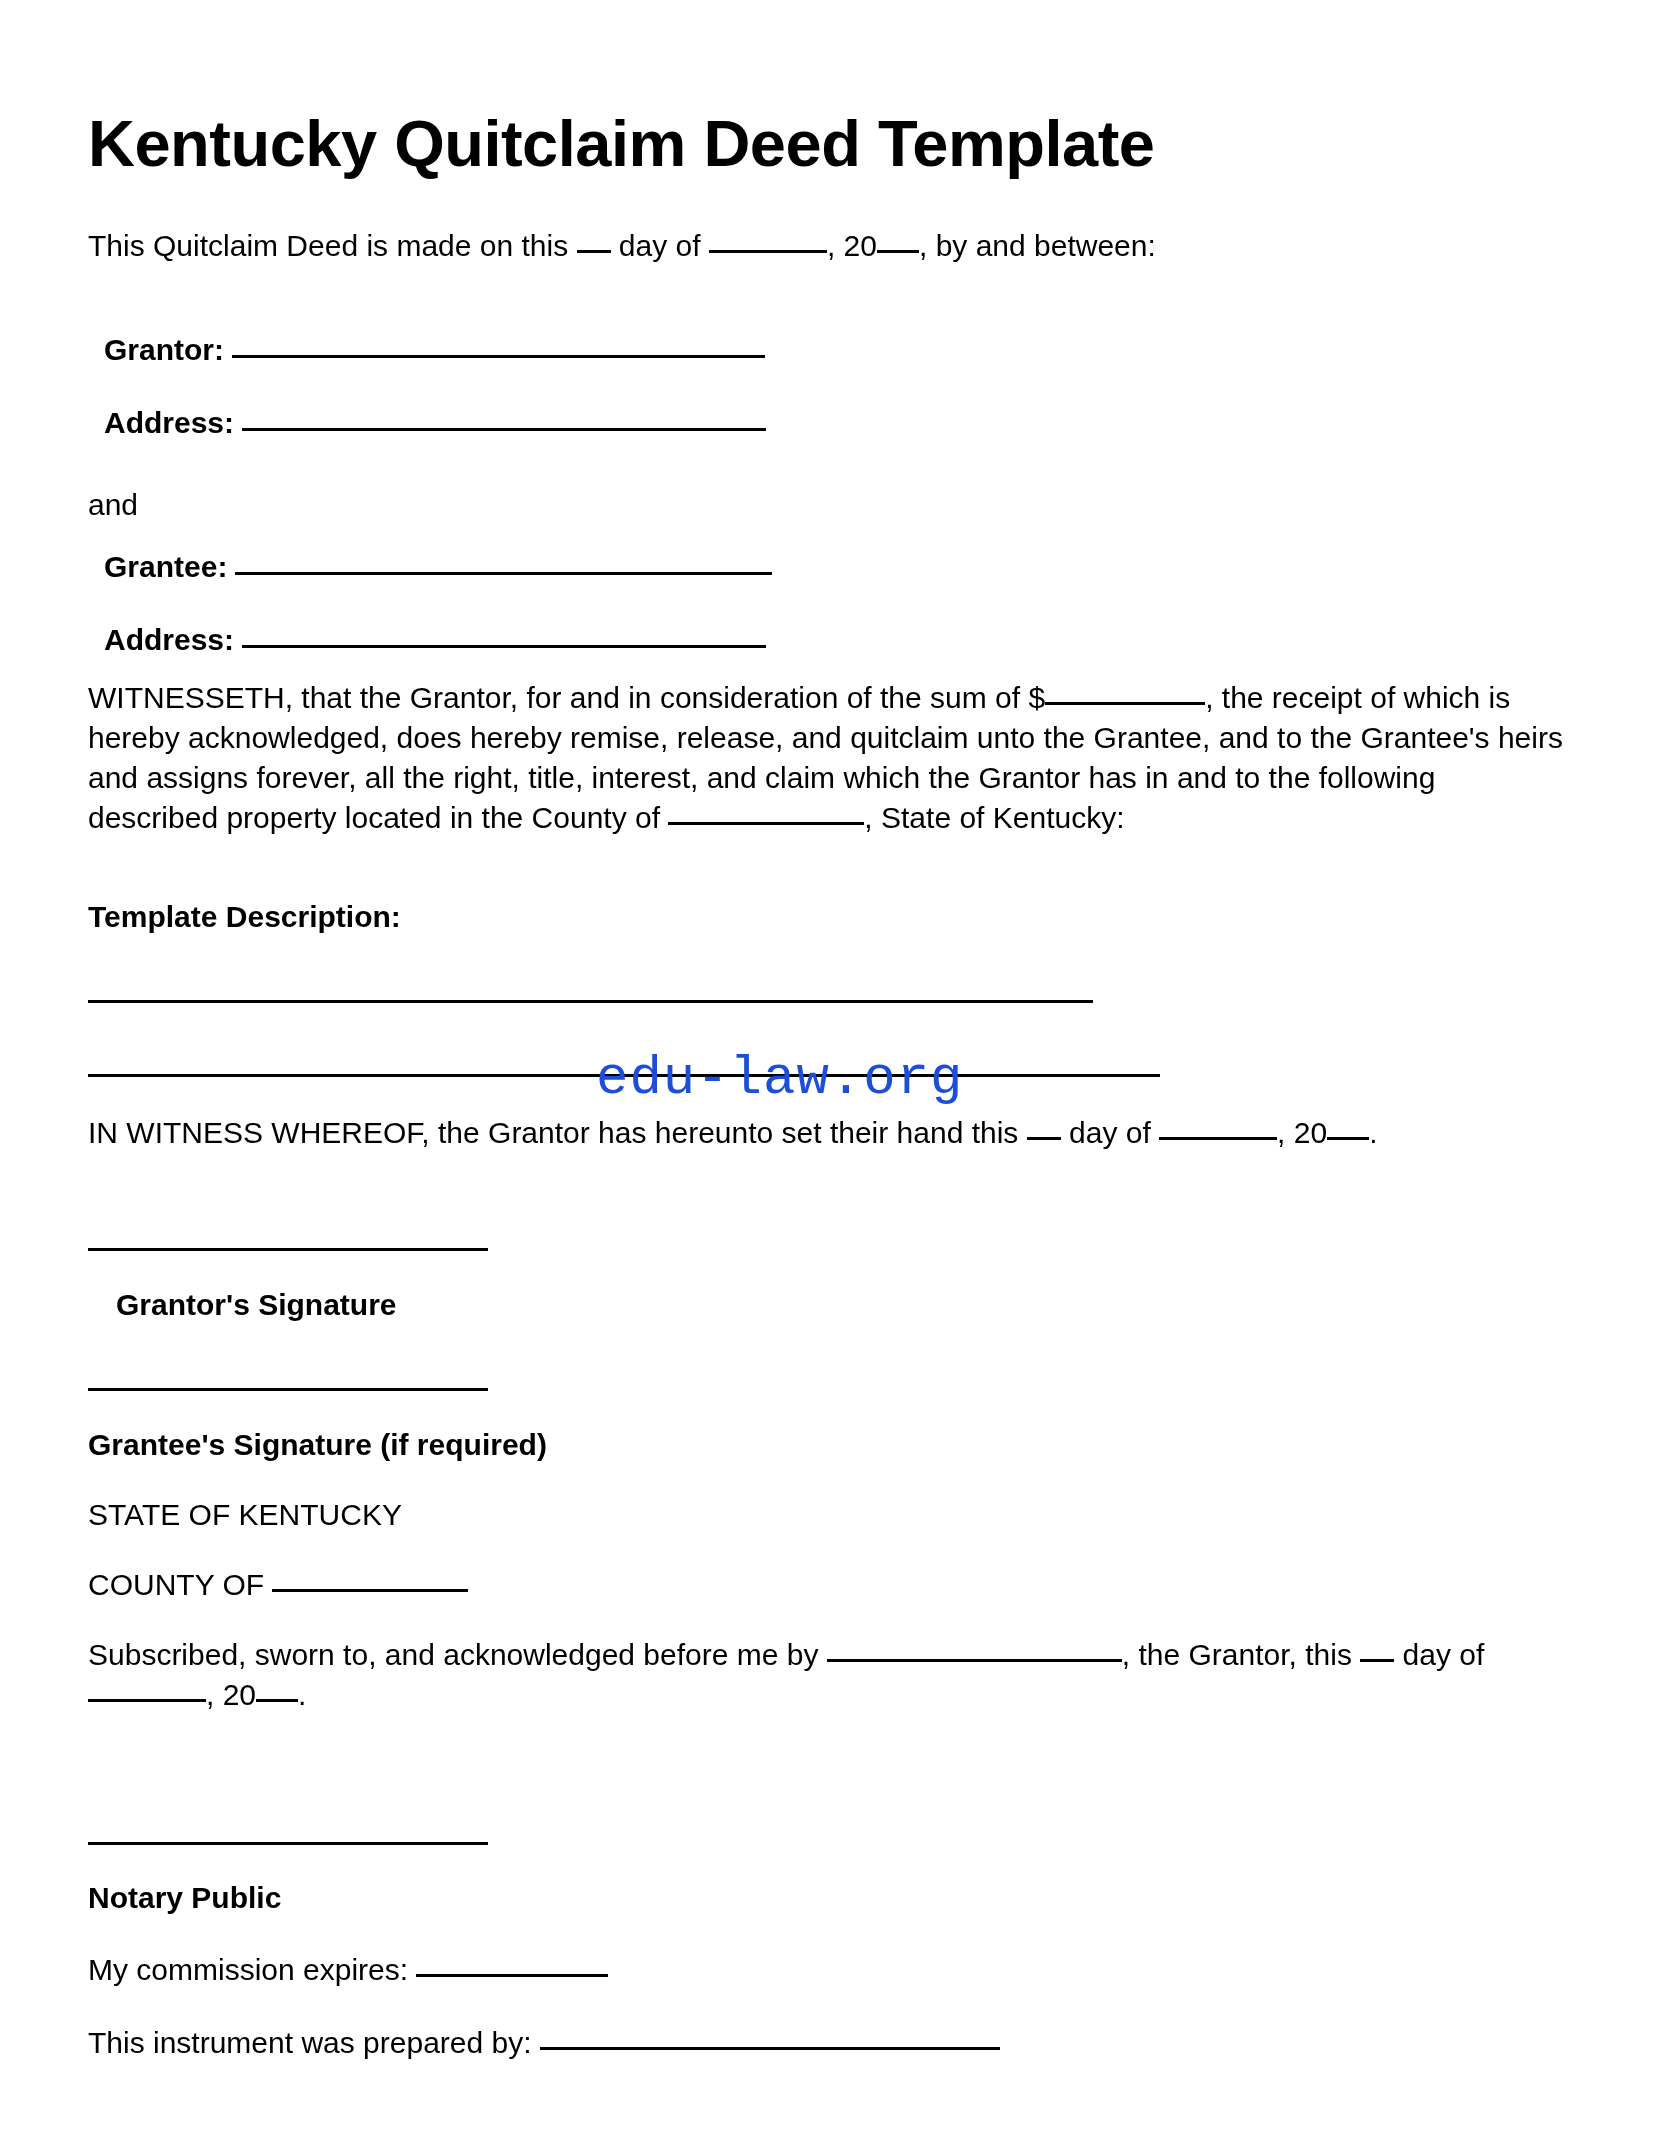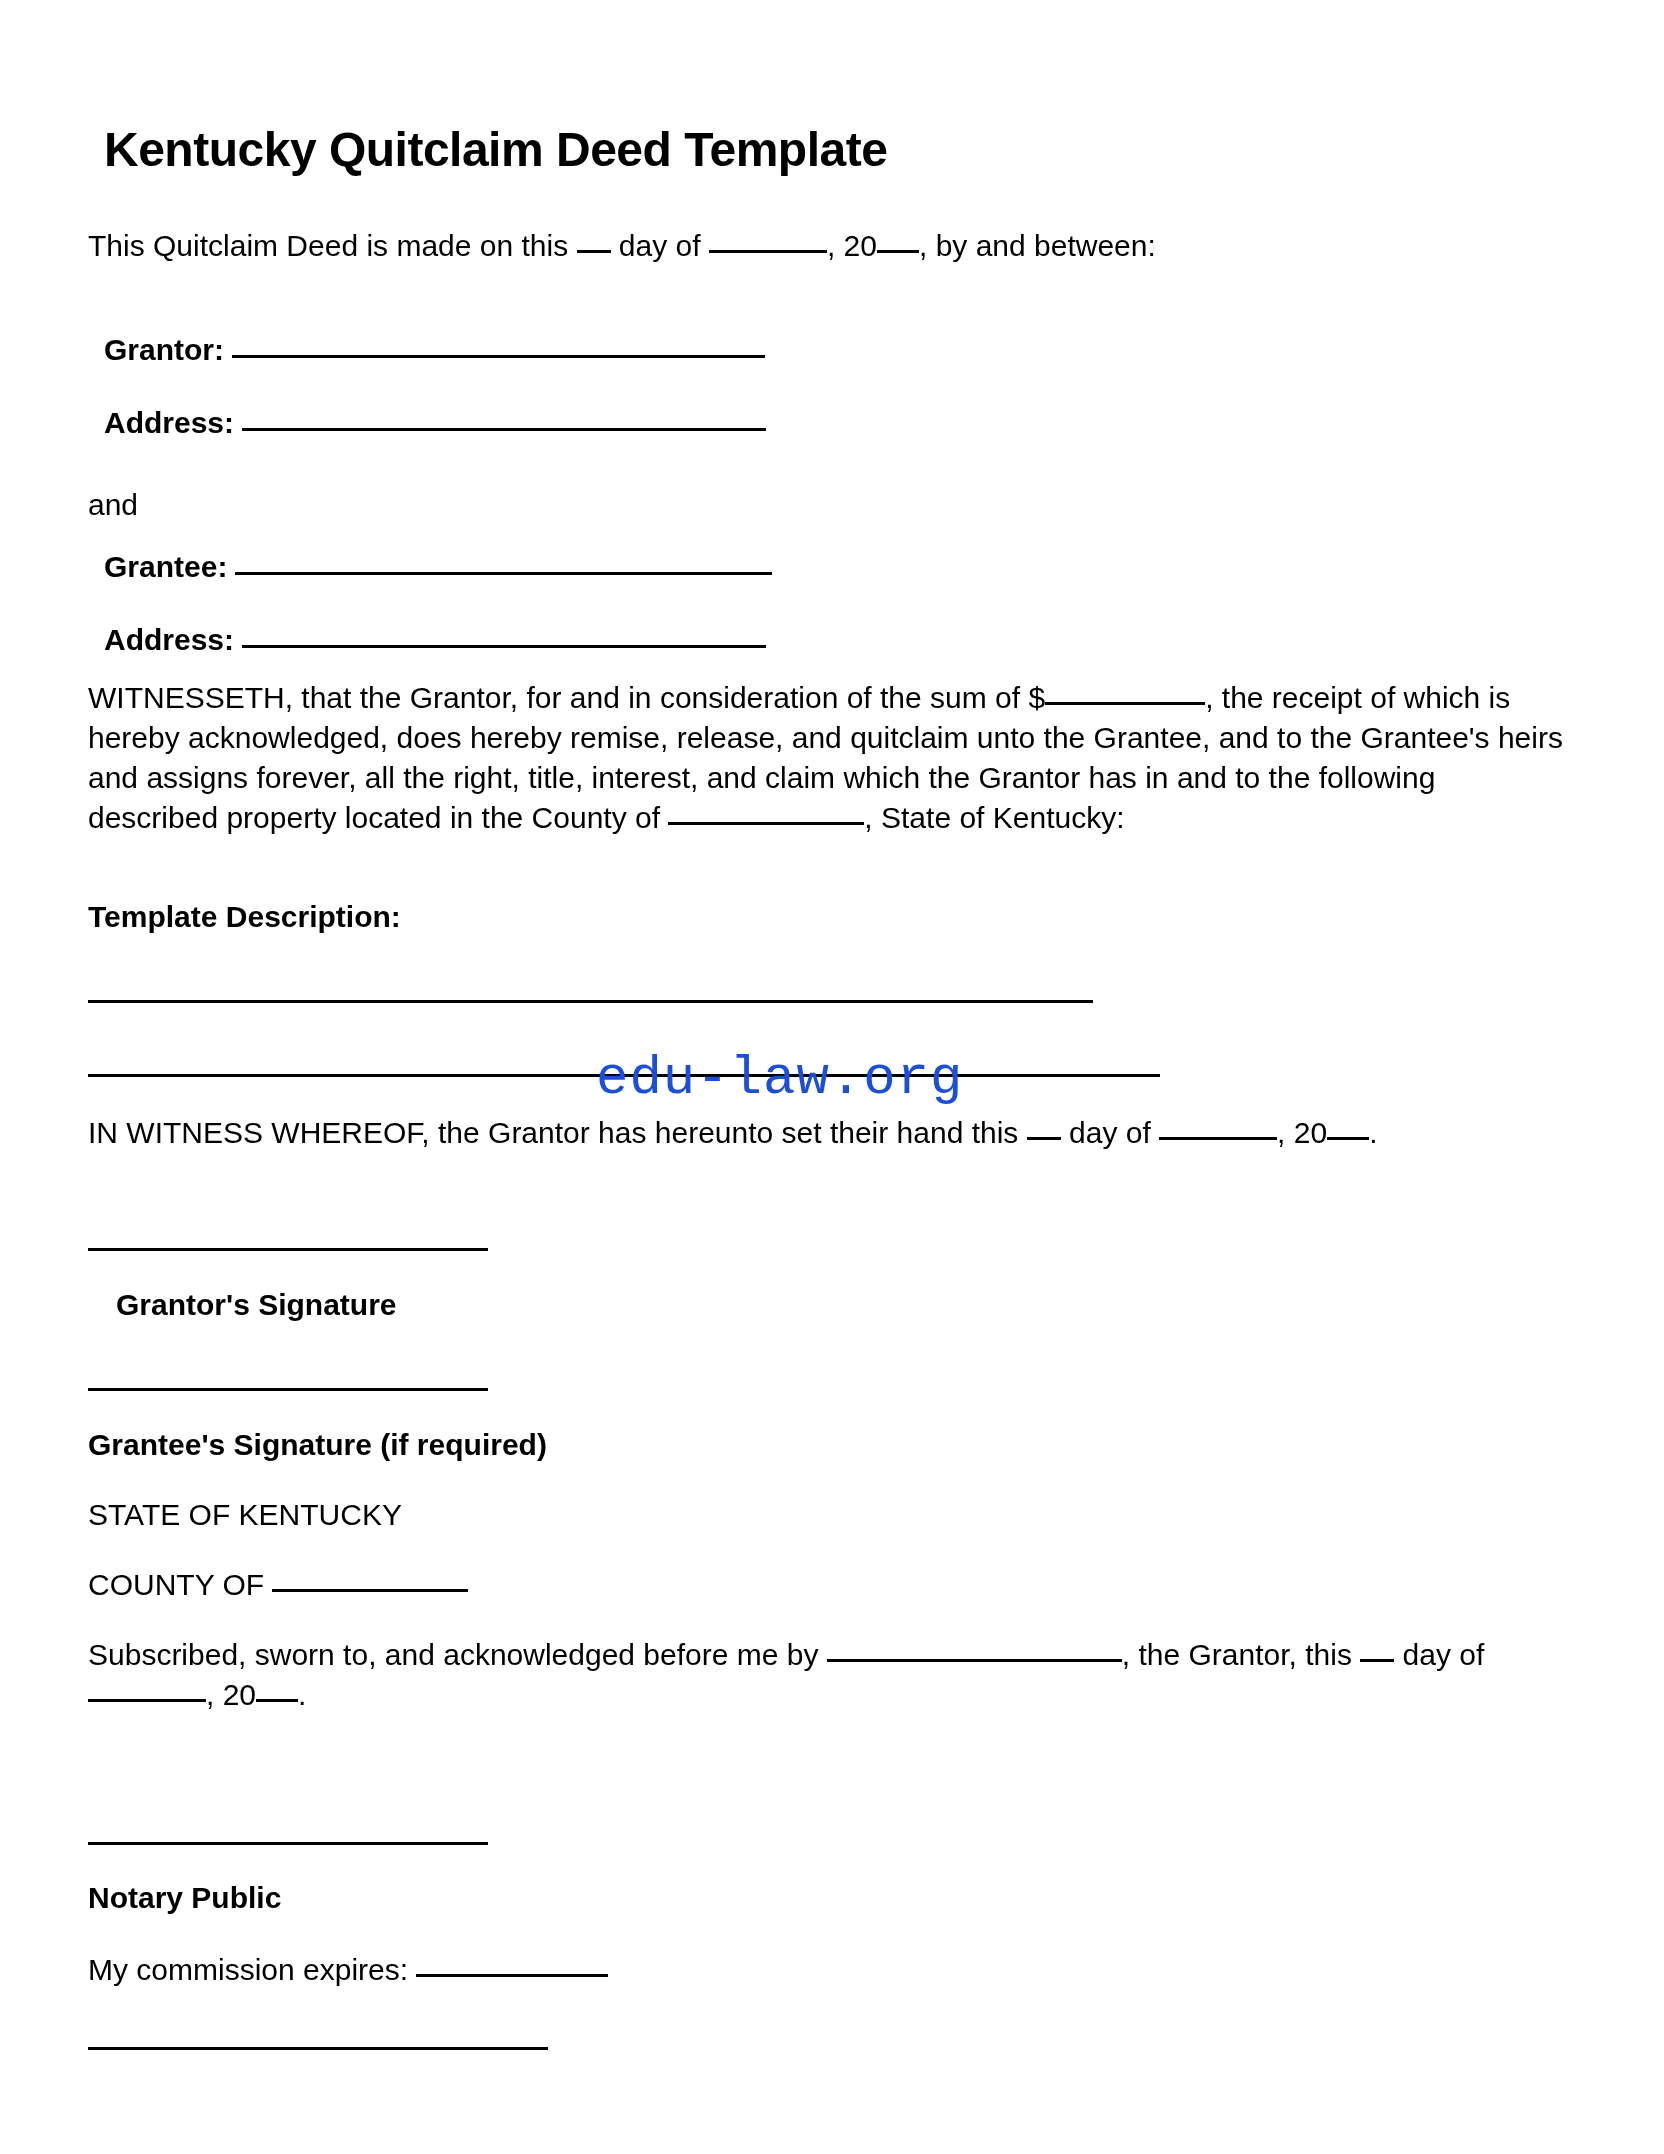--- a/index.html
+++ b/index.html
@@ -25,24 +25,24 @@
   }
 
   .content {
     position: absolute;
     left: 88px;
     top: 0;
     width: 1484px;
   }
 
   h1.doc-title {
-    font-size: 48px;
+    font-size: 65px;
     font-weight: bold;
     letter-spacing: -0.5px;
-    margin: 16px;
+    margin: 0;
     padding: 0;
     position: absolute;
     top: 108px;
     left: 0;
     line-height: 1.1;
     white-space: nowrap;
   }
 
   .blk {
     position: absolute;
@@ -172,19 +172,19 @@
     </div>
 
     <div class="ruleline" style="top:1842px; left:0; width:400px;"></div>
     <div class="blk bold" style="top:1878px;">Notary Public</div>
 
     <div class="blk" style="top:1950px; white-space:nowrap;">
       <span>My commission expires: </span><span class="u" style="width:192px;"></span>
     </div>
 
     <div class="blk" style="top:2023px; white-space:nowrap;">
-      <span class="u" style="width:460px;"></span>
+      <span>This instrument was prepared by: </span><span class="u" style="width:460px;"></span>
     </div>
 
   </div>
 
   <div class="watermark" style="left:596px; top:1048px;">edu-law.org</div>
 </div>
 
 </body></html>

